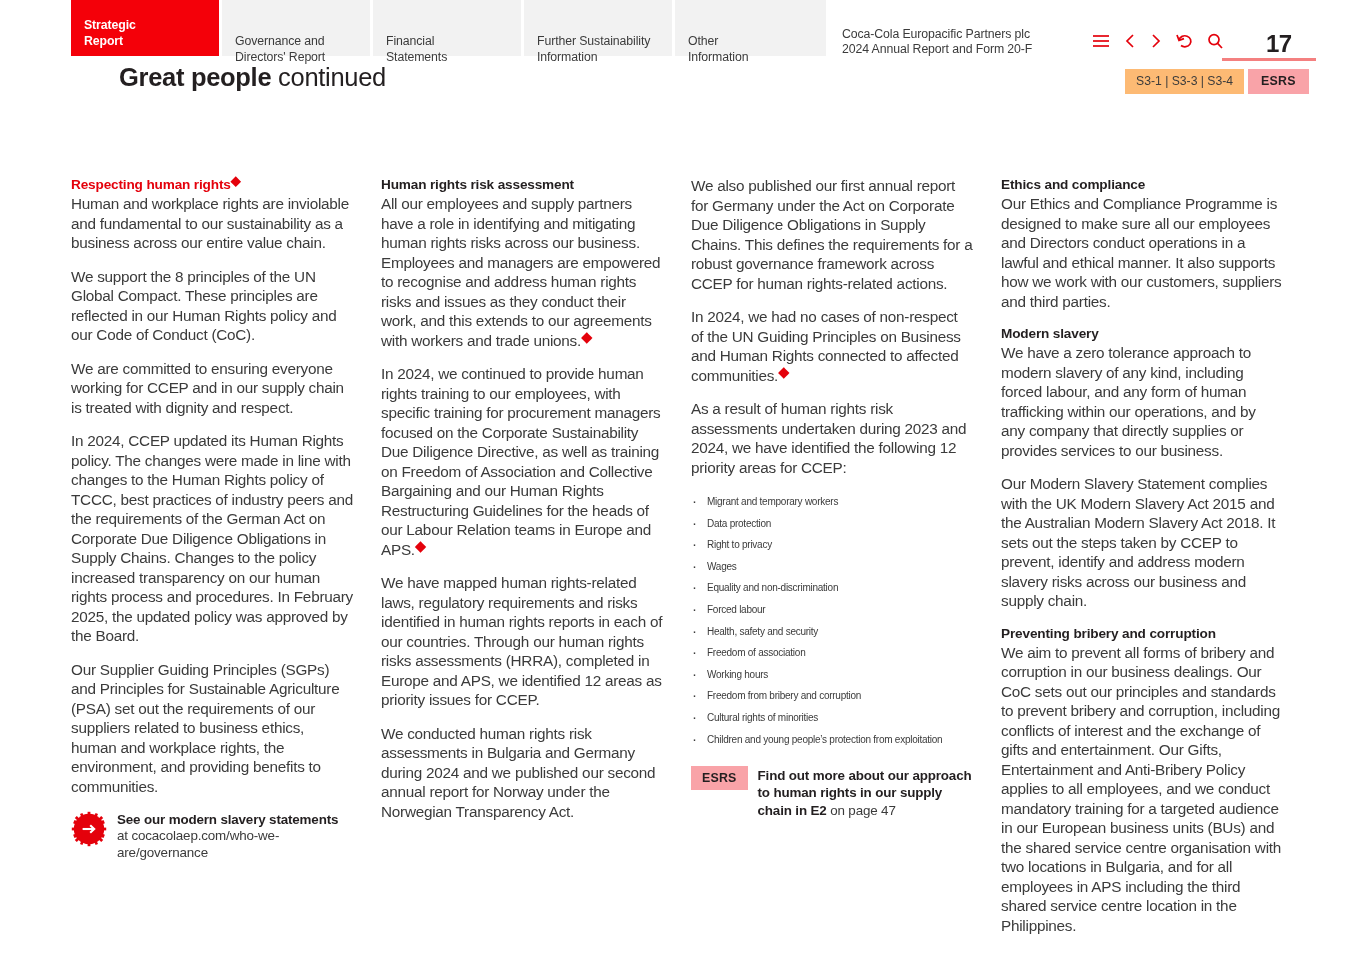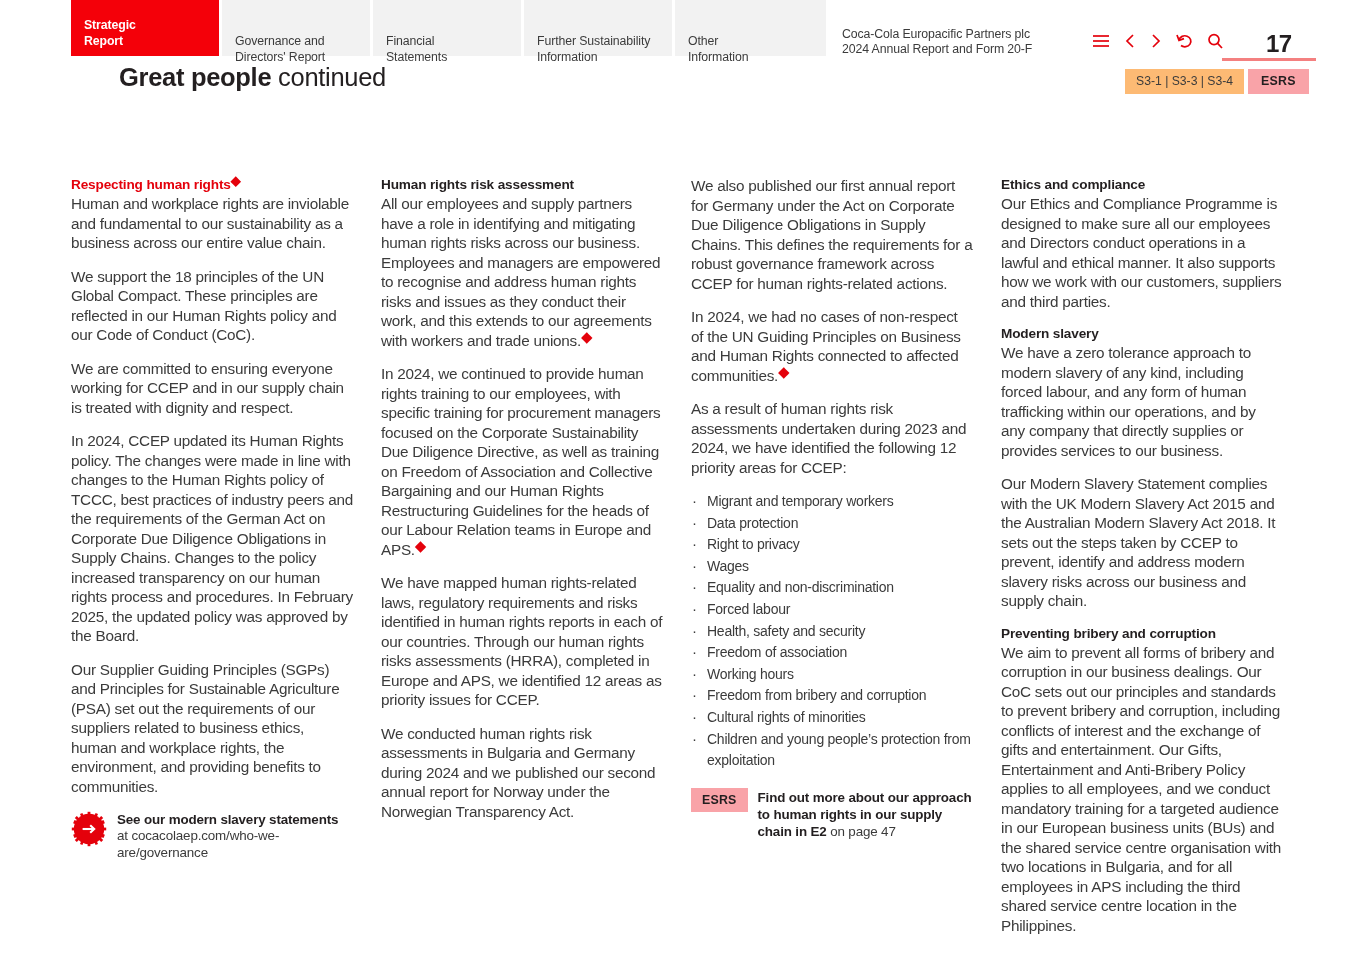--- a/index.html
+++ b/index.html
@@ -117,21 +117,21 @@
   }
   h3.sec sup.mark { font-size: 13px; vertical-align: 4px; }
 
   ul.bullets {
     list-style: none;
     margin: 0 0 4px 0;
     padding: 0;
   }
   ul.bullets li {
     position: relative;
-    font-size: 14px;
+    font-size: 10px;
     line-height: 21.6px;
     color: #3b3b3b;
     letter-spacing: -0.25px;
     padding-left: 16px;
   }
   ul.bullets li::before {
     content: "\00B7";
     position: absolute;
     left: 1px; top: -1px;
     font-size: 15px;
@@ -243,21 +243,21 @@
 <div class="badges">
   <div class="badge-codes">S3-1 | S3-3 | S3-4</div>
   <div class="badge-esrs">ESRS</div>
 </div>
 
 <div class="cols">
 
   <div class="col">
     <h3 class="sec red"><span>Respecting human rights</span><sup class="mark">◆</sup></h3>
     <p class="body">Human and workplace rights are inviolable and fundamental to our sustainability as a business across our entire value chain.</p>
-    <p class="body">We support the 18 principles of the UN Global Compact. These principles are reflected in our Human Rights policy and our Code of Conduct (CoC).</p>
+    <p class="body">We support the 8 principles of the UN Global Compact. These principles are reflected in our Human Rights policy and our Code of Conduct (CoC).</p>
     <p class="body">We are committed to ensuring everyone working for CCEP and in our supply chain is treated with dignity and respect.</p>
     <p class="body">In 2024, CCEP updated its Human Rights policy. The changes were made in line with changes to the Human Rights policy of TCCC, best practices of industry peers and the requirements of the German Act on Corporate Due Diligence Obligations in Supply Chains. Changes to the policy increased transparency on our human rights process and procedures. In February 2025, the updated policy was approved by the Board.</p>
     <p class="body tight">Our Supplier Guiding Principles (SGPs) and Principles for Sustainable Agriculture (PSA) set out the requirements of our suppliers related to business ethics, human and workplace rights, the environment, and providing benefits to communities.</p>
 
     <div class="cta">
       <span class="cta-icon">
         <svg width="36" height="36" viewBox="0 0 36 36">
           <g fill="#e4010b">
             <circle cx="18" cy="18" r="15.2"></circle>
             <g>

